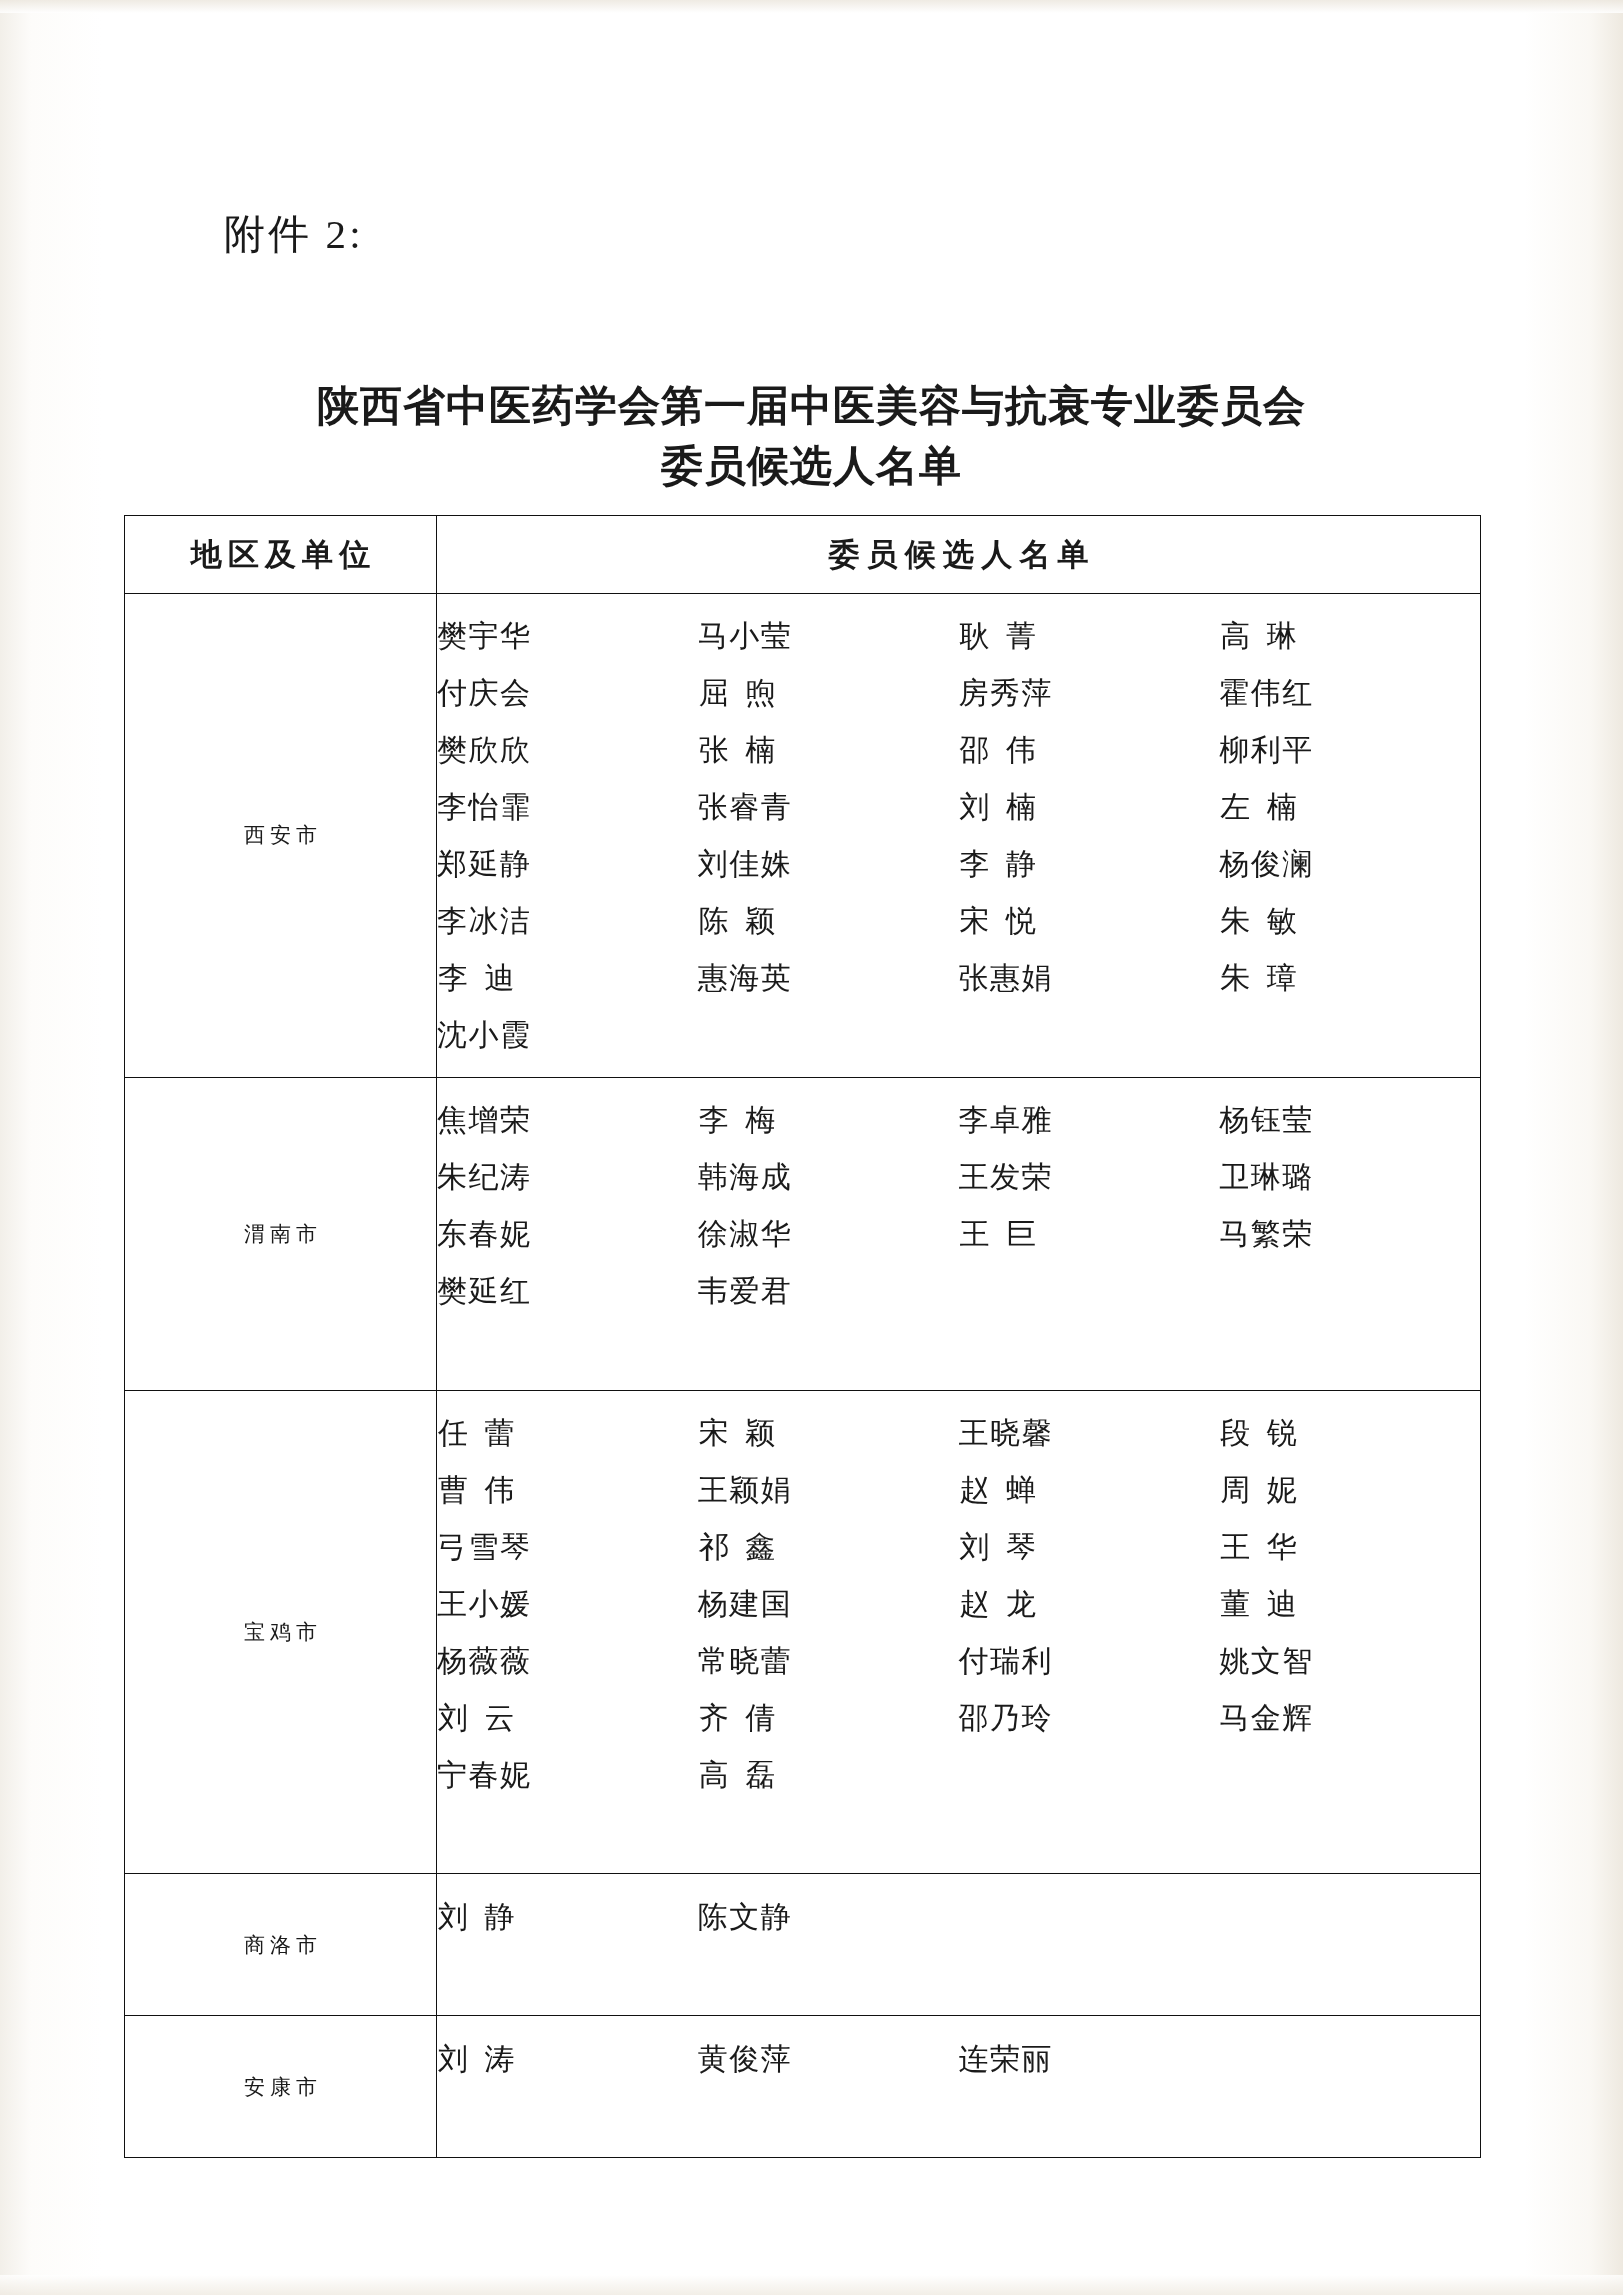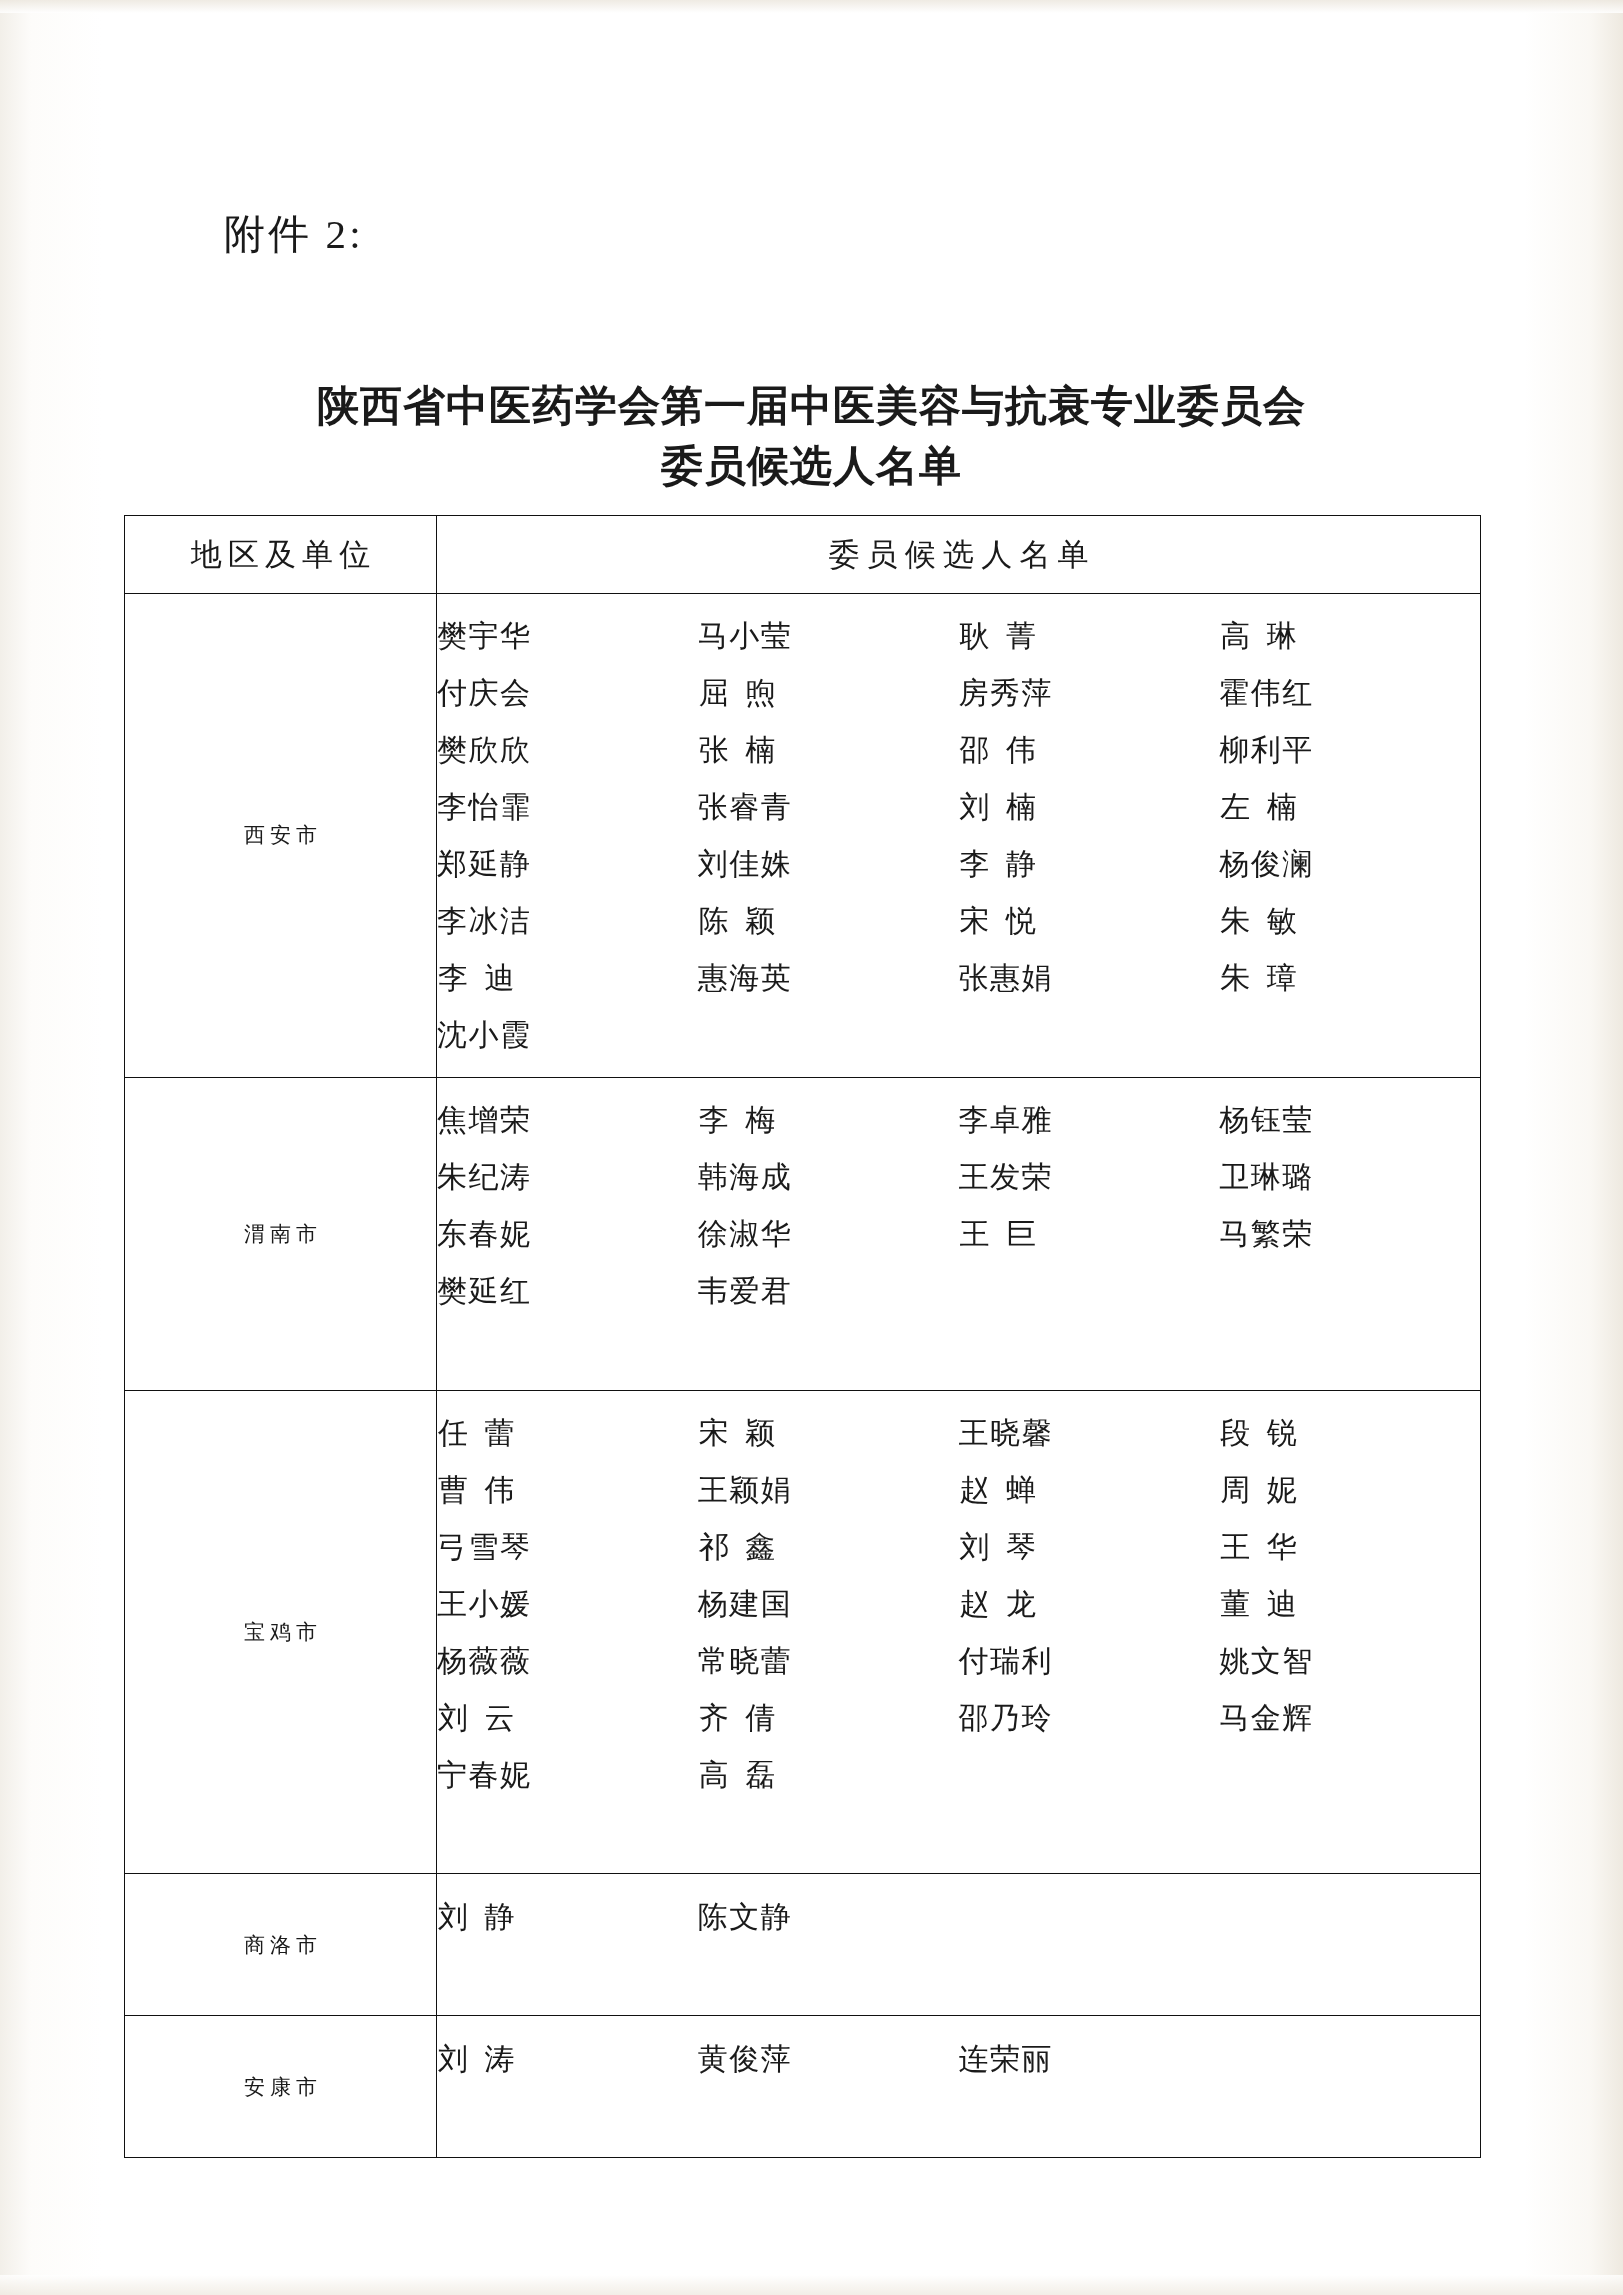--- a/index.html
+++ b/index.html
@@ -74,21 +74,21 @@
     border: 1.5px solid #111111;
     padding: 0;
     vertical-align: middle;
     background: transparent;
   }
   col.col-region { width: 312px; }
   col.col-names  { width: 1044px; }
 
   .th-region, .th-names {
     text-align: center;
-    font-weight: normal;
+    font-weight: bold;
     font-size: 31px;
     letter-spacing: 6.1px;
     text-indent: 6.1px;
     height: 77px;
   }
   .th-names { letter-spacing: 7.2px; text-indent: 7.2px; }
 
   .region-cell {
     text-align: center;
     font-size: 21px;

